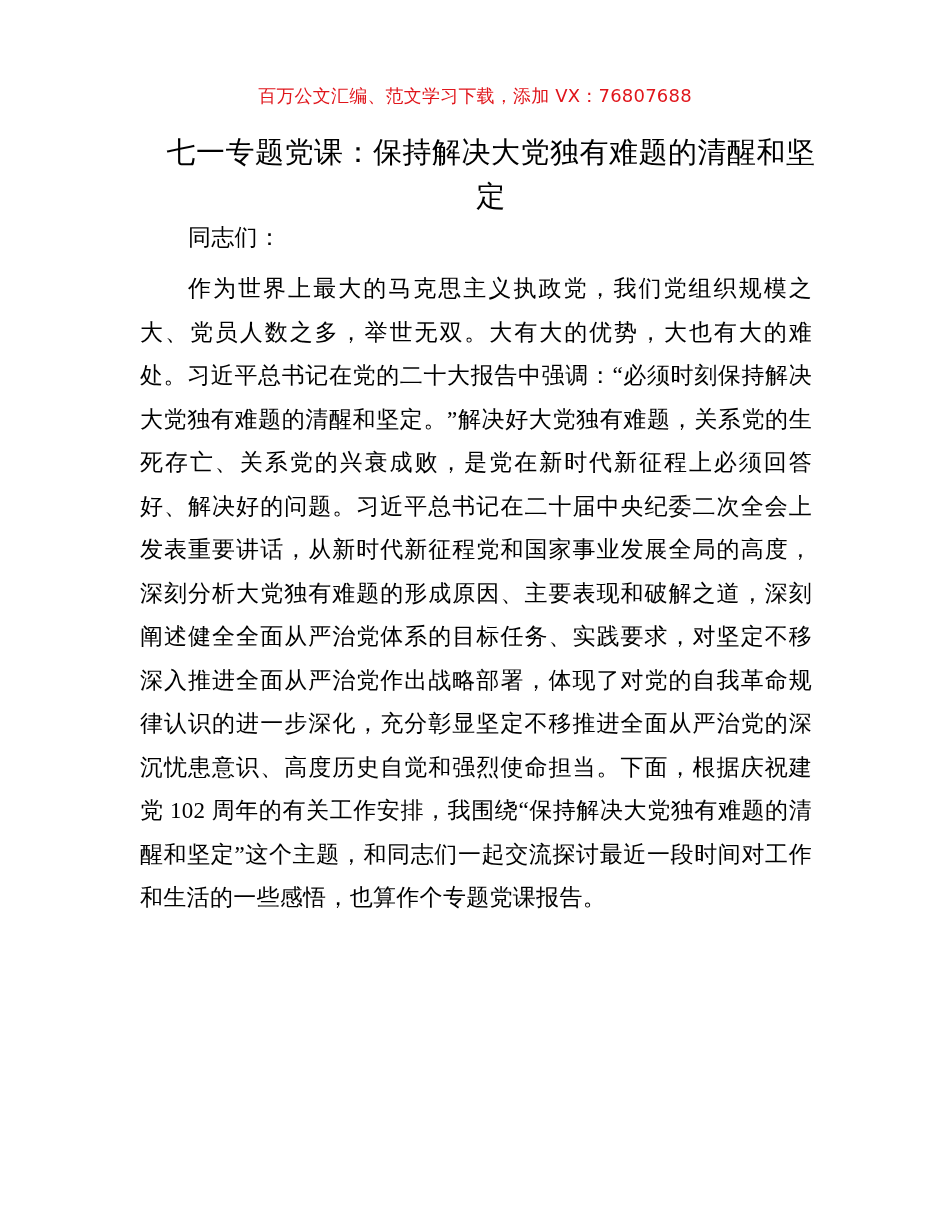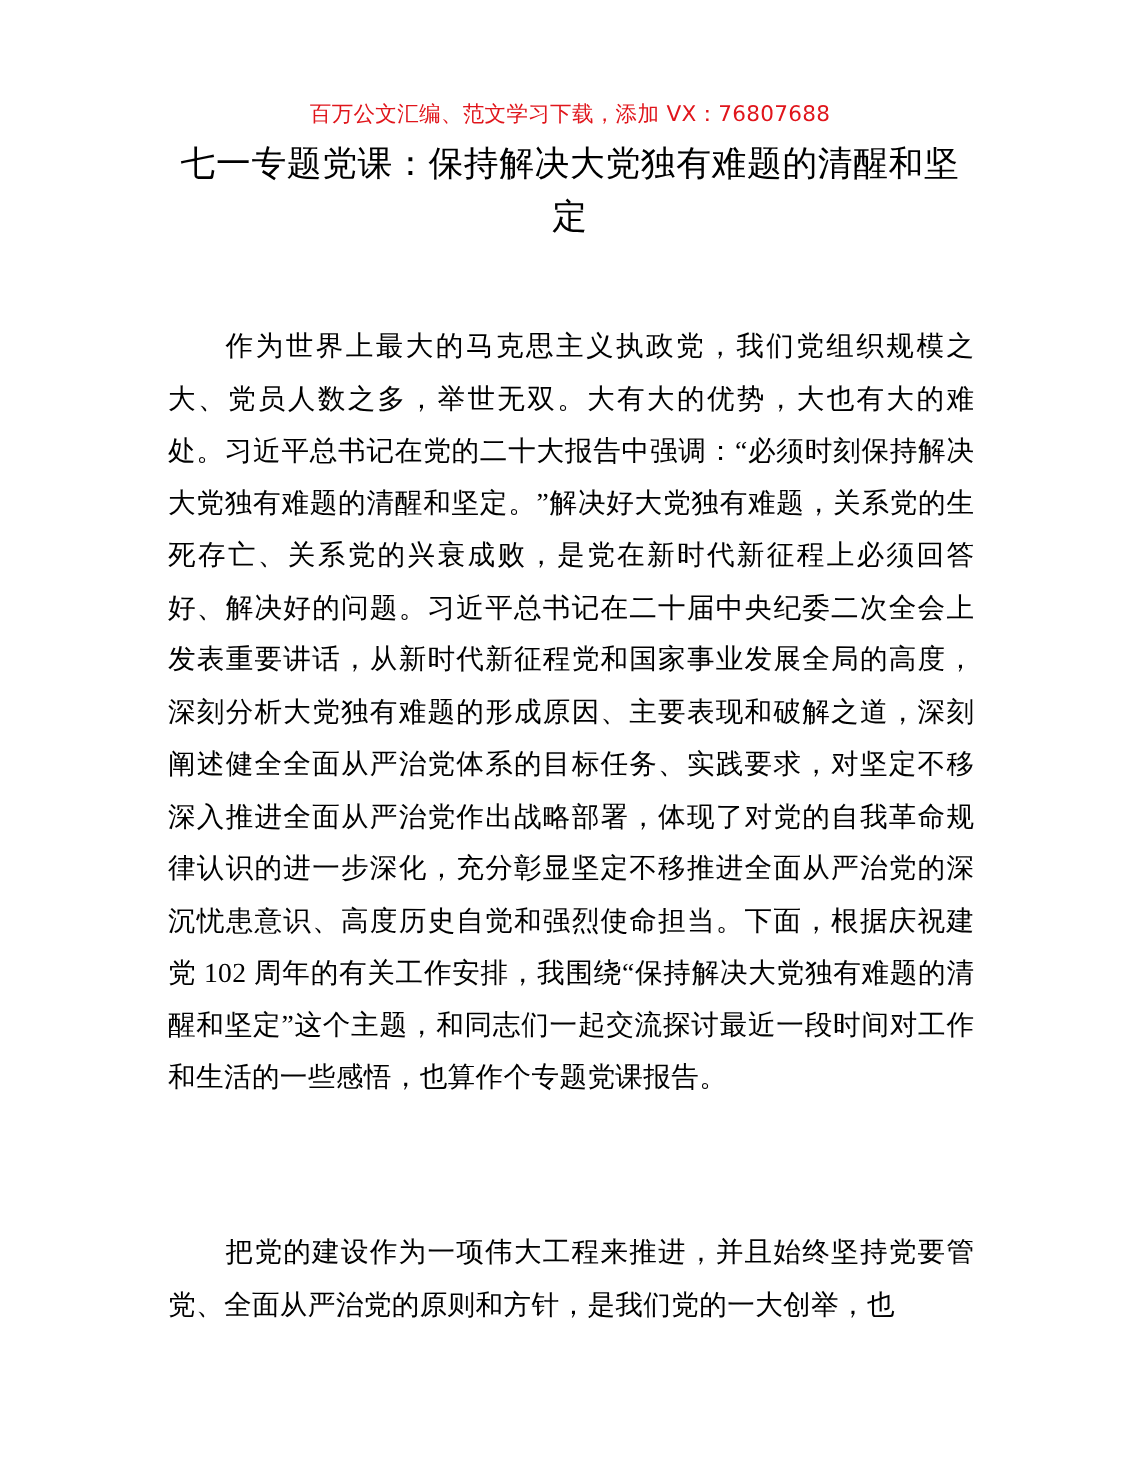--- a/index.html
+++ b/index.html
@@ -35,21 +35,21 @@
     }
     .doc-title {
       position: absolute;
       top: 114px;
       left: 140px;
       width: 670px;
       text-align: center;
       font-size: 29px;
       line-height: 44px;
       font-weight: normal;
-      margin: 0;
+      margin: 16px;
       letter-spacing: 0.5px;
     }
     .body-text {
       position: absolute;
       left: 140px;
       width: 672px;
       font-size: 23px;
       line-height: 43.5px;
       text-align: justify;
       text-justify: inter-ideograph;
@@ -76,19 +76,19 @@
   </style>
 </head>
 <body>
 
 <div class="page">
 
   <div class="header-banner">百万公文汇编、范文学习下载，添加 VX：76807688</div>
 
   <h1 class="doc-title">七一专题党课：保持解决大党独有难题的清醒和坚定</h1>
 
+  <p class="body-text greeting">同志们：</p>
 
   <p class="body-text para-1">作为世界上最大的马克思主义执政党，我们党组织规模之大、党员人数之多，举世无双。大有大的优势，大也有大的难处。习近平总书记在党的二十大报告中强调：“必须时刻保持解决大党独有难题的清醒和坚定。”解决好大党独有难题，关系党的生死存亡、关系党的兴衰成败，是党在新时代新征程上必须回答好、解决好的问题。习近平总书记在二十届中央纪委二次全会上发表重要讲话，从新时代新征程党和国家事业发展全局的高度，深刻分析大党独有难题的形成原因、主要表现和破解之道，深刻阐述健全全面从严治党体系的目标任务、实践要求，对坚定不移深入推进全面从严治党作出战略部署，体现了对党的自我革命规律认识的进一步深化，充分彰显坚定不移推进全面从严治党的深沉忧患意识、高度历史自觉和强烈使命担当。下面，根据庆祝建党 102 周年的有关工作安排，我围绕“保持解决大党独有难题的清醒和坚定”这个主题，和同志们一起交流探讨最近一段时间对工作和生活的一些感悟，也算作个专题党课报告。</p>
 
 
-  <p class="body-text para-2">把党的建设作为一项伟大工程来推进，并且始终坚持党要管党、全面从严治党的原则和方针，是我们党的一大创举，也</p>
 
 </div>
 
 </body></html>

